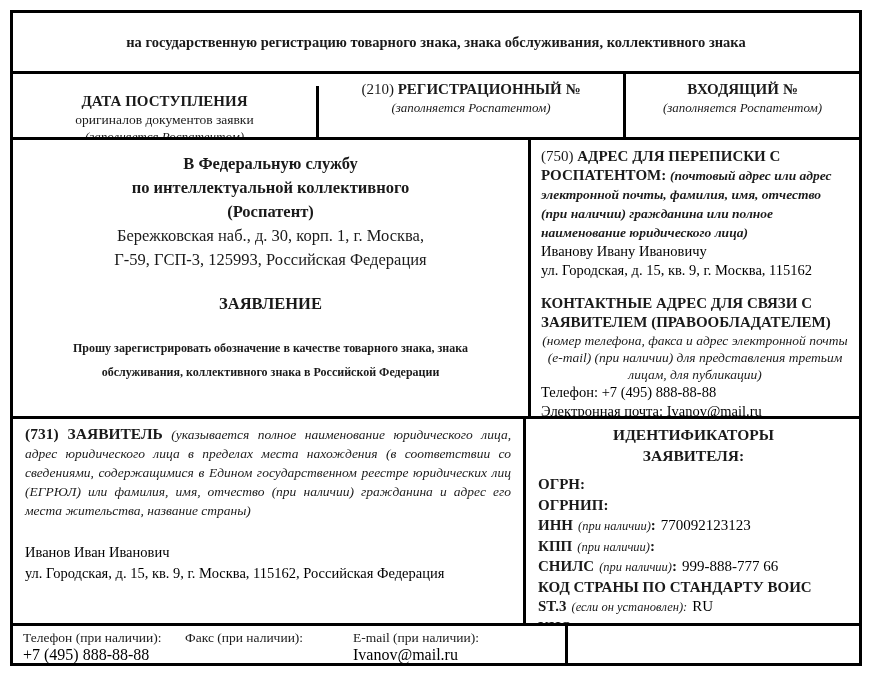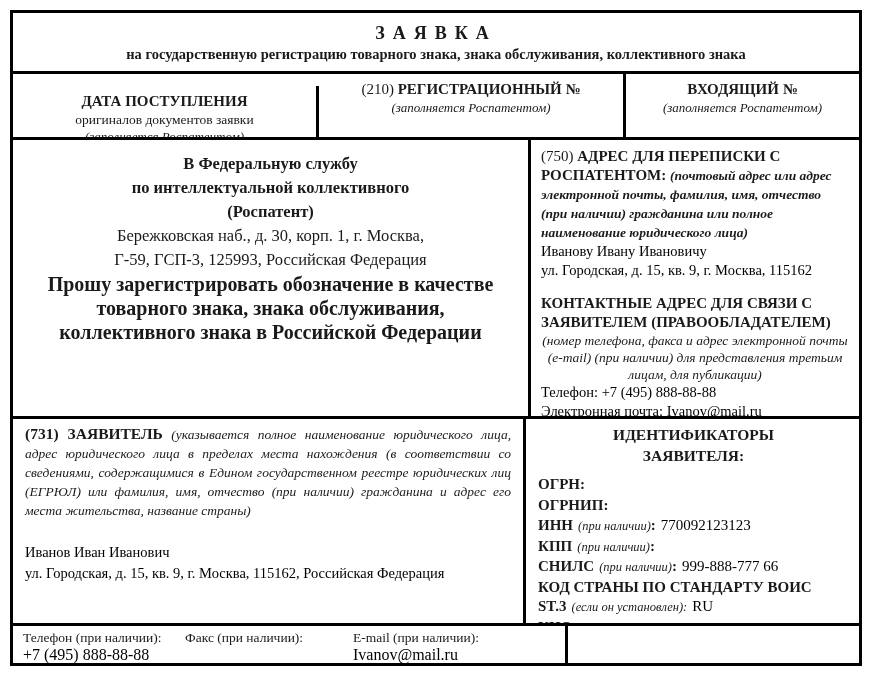--- a/index.html
+++ b/index.html
@@ -30,21 +30,21 @@
   .hc-code { font-weight:normal; }
   .hc-sub { font-size:13.5px; line-height:17px; }
   .hc-note { font-size:13px; font-style:italic; line-height:17px; }
 
   
   .r3 { height:279px; }
   .addr-cell { width:518px; text-align:center; padding-top:12px; }
   .addr-bold { font-size:16.5px; font-weight:bold; line-height:24px; }
   .addr-plain { font-size:16.5px; line-height:24px; }
   .statement-title { font-size:16.5px; font-weight:bold; margin-top:22px; }
-  .statement-text { font-size:20px; font-weight:bold; line-height:24px; padding:0 18px; }
+  .statement-text { font-size:12px; font-weight:bold; line-height:24px; margin-top:22px; padding:0 18px; }
 
   .corr-cell { flex:1; padding:7px 10px 0 10px; font-size:15px; }
   .corr-title { font-weight:bold; line-height:19px; }
   .code { font-weight:normal; }
   .note { font-style:italic; font-weight:bold; font-size:13.5px; line-height:17px; }
   .red { color:#000000; }
   .corr-red { font-size:14.5px; line-height:19px; }
   .contacts-title { font-weight:bold; line-height:19px; margin-top:14px; }
   .contacts-note { font-style:italic; font-size:13.5px; line-height:17px;text-align:center; }
 
@@ -75,21 +75,20 @@
   .foot-value { font-size:16px; line-height:17px; }
   .empty-cell { flex:1; }
 </style>
 </head>
 <body>
 
 <div class="page">
   <div class="form">
 
     <div class="row r1 bb cell">
-      <div class="form-title">ЗАЯВКА</div>
       <div class="form-subtitle">на государственную регистрацию товарного знака, знака обслуживания, коллективного знака</div>
     </div>
 
     <div class="row r2 bb">
       <div class="cell hc hc1 br">
         <div class="hc-title">ДАТА ПОСТУПЛЕНИЯ</div>
         <div class="hc-sub">оригиналов документов заявки</div>
         <div class="hc-note">(заполняется Роспатентом)</div>
       </div>
       <div class="cell hc hc2 br">
@@ -105,20 +104,21 @@
       </div>
     </div>
 
     <div class="row r3 bb">
       <div class="cell addr-cell br">
         <div class="addr-bold">В Федеральную службу</div>
         <div class="addr-bold">по интеллектуальной коллективного</div>
         <div class="addr-bold">(Роспатент)</div>
         <div class="addr-plain">Бережковская наб., д. 30, корп. 1, г. Москва,</div>
         <div class="addr-plain">Г-59, ГСП-3, 125993, Российская Федерация</div>
+        <div class="statement-title">ЗАЯВЛЕНИЕ</div>
         <div class="statement-text">Прошу зарегистрировать обозначение в качестве товарного знака, знака обслуживания, коллективного знака в Российской Федерации</div>
       </div>
       <div class="cell corr-cell">
         <div class="corr-title">
           <span class="code">(750)</span>
           <span>АДРЕС ДЛЯ ПЕРЕПИСКИ С РОСПАТЕНТОМ:</span>
           <span class="note">(почтовый адрес или адрес электронной почты, фамилия, имя, отчество (при наличии) гражданина или полное наименование юридического лица)</span>
         </div>
         <div class="corr-red red">Иванову Ивану Ивановичу</div>
         <div class="corr-red red">ул. Городская, д. 15, кв. 9, г. Москва, 115162</div>

